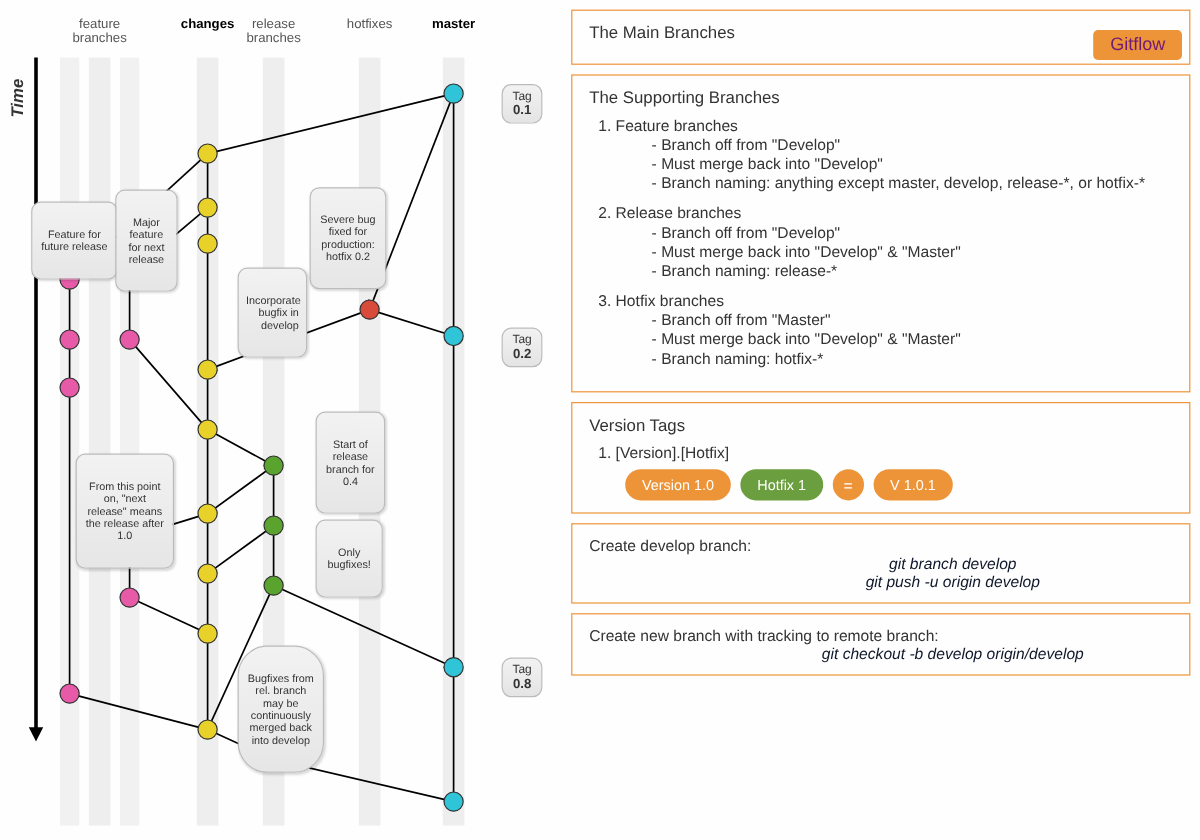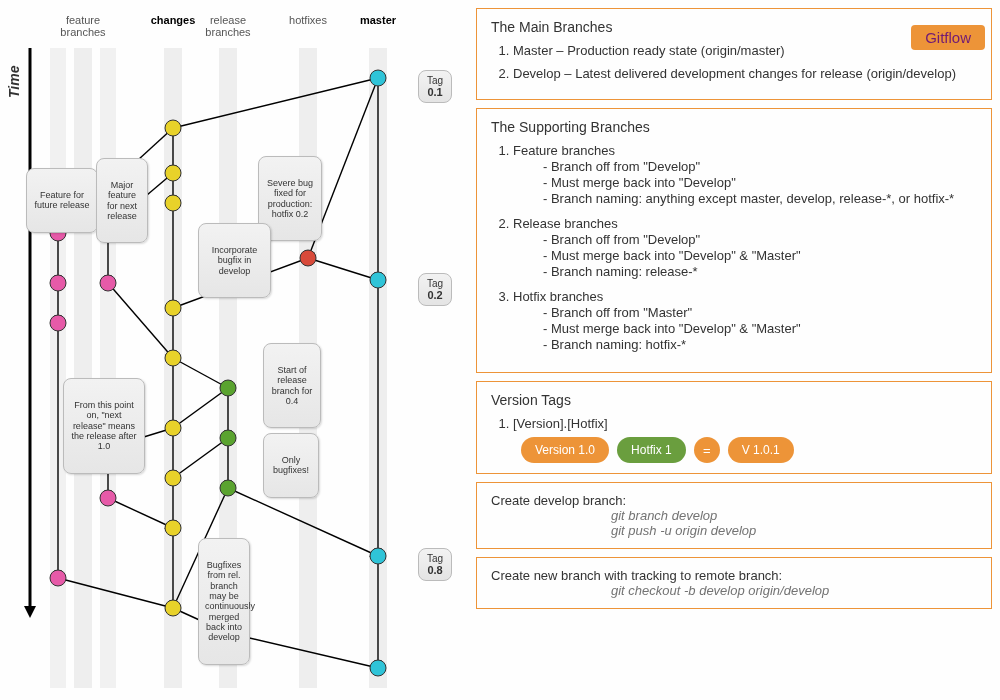--- a/index.html
+++ b/index.html
@@ -59,24 +59,25 @@
   .gitflow-badge {
     position: absolute;
     top: 16px; right: 6px;
     background: #ed9438;
     color: #701a75;
     padding: 4px 14px;
     border-radius: 4px;
     font-size: 15px;
   }
   .cmd {
-    color: #737373;
+    color: #0f172a;
     font-style: italic;
     padding-left: 120px;
     font-size: 13px;
+    text-align: center;
   }
   .eq-circle {
     display:inline-flex; width:26px; height:26px; border-radius:50%;
     background:#ed9438; color:#fff; align-items:center; justify-content:center;
     font-size:13px;
   }
   
   .lane-label {
     position: absolute;
     top: 6px;
@@ -214,41 +215,37 @@
         <div class="lane-label" style="left: 75px;">feature branches</div>
         <div class="lane-label bold" style="left: 165px;">changes</div>
         <div class="lane-label" style="left: 220px;">release branches</div>
         <div class="lane-label" style="left: 300px;">hotfixes</div>
         <div class="lane-label bold" style="left: 370px;">master</div>
       </div>
     <div id="callouts">
         <div class="callout" style="left: 18px; top: 160px; width: 72px;">Feature for future release</div>
         <div class="callout" style="left: 88px; top: 150px; width: 52px;">Major feature for next release</div>
         <div class="callout" style="left: 250px; top: 148px; width: 64px;">Severe bug fixed for production: hotfix 0.2</div>
-        <div class="callout" style="left: 190px; top: 215px; width: 73px;">Incorporate bugfix in develop</div>
+        <div class="callout" style="left: 190px; top: 215px; width: 58px; text-align: right;">Incorporate bugfix in develop</div>
         <div class="callout" style="left: 255px; top: 335px; width: 58px;">Start of release branch for 0.4</div>
         <div class="callout" style="left: 55px; top: 370px; width: 82px;">From this point on, "next release" means the release after 1.0</div>
         <div class="callout" style="left: 255px; top: 425px; width: 56px;">Only bugfixes!</div>
-        <div class="callout" style="left: 190px; top: 530px; width: 52px;">Bugfixes from rel. branch may be continuously merged back into develop</div>
+        <div class="callout" style="left: 190px; top: 530px; width: 72px; border-radius: 25px;">Bugfixes from rel. branch may be continuously merged back into develop</div>
       </div>
     <div id="tags">
         <div class="tag" style="left: 410px; top: 62px;">Tag<br><b>0.1</b></div>
         <div class="tag" style="left: 410px; top: 265px;">Tag<br><b>0.2</b></div>
         <div class="tag" style="left: 410px; top: 540px;">Tag<br><b>0.8</b></div>
       </div>
   </div>
 
   <div class="right">
     <div class="box">
       <span class="gitflow-badge">Gitflow</span>
       <h3>The Main Branches</h3>
-      <ol id="main-items">
-          <li style="margin-bottom: 8px;">Master – Production ready state (origin/master)</li>
-          <li style="margin-bottom: 8px;">Develop – Latest delivered development changes for release (origin/develop)</li>
-        </ol>
     </div>
 
     <div class="box">
       <h3>The Supporting Branches</h3>
       <ol id="supporting-groups">
           <li style="margin-bottom: 10px;">Feature branches<div class="sub">
               <div>- Branch off from "Develop"</div>
               <div>- Must merge back into "Develop"</div>
               <div>- Branch naming: anything except master, develop, release-*, or hotfix-*</div>
             </div></li>

